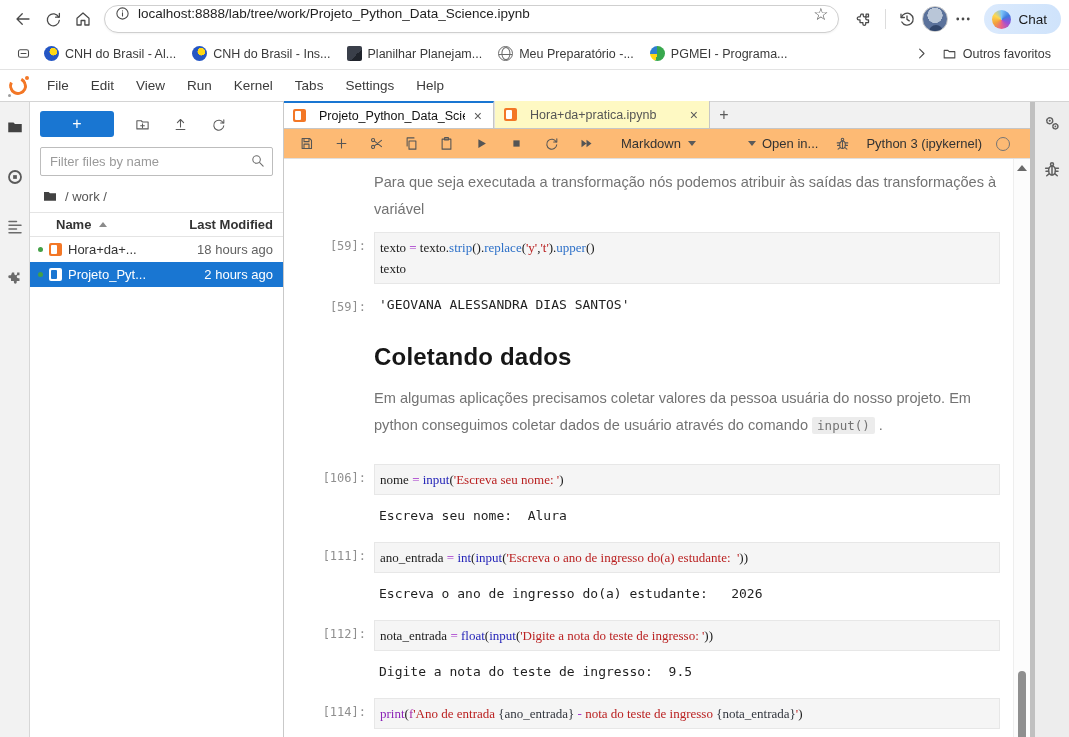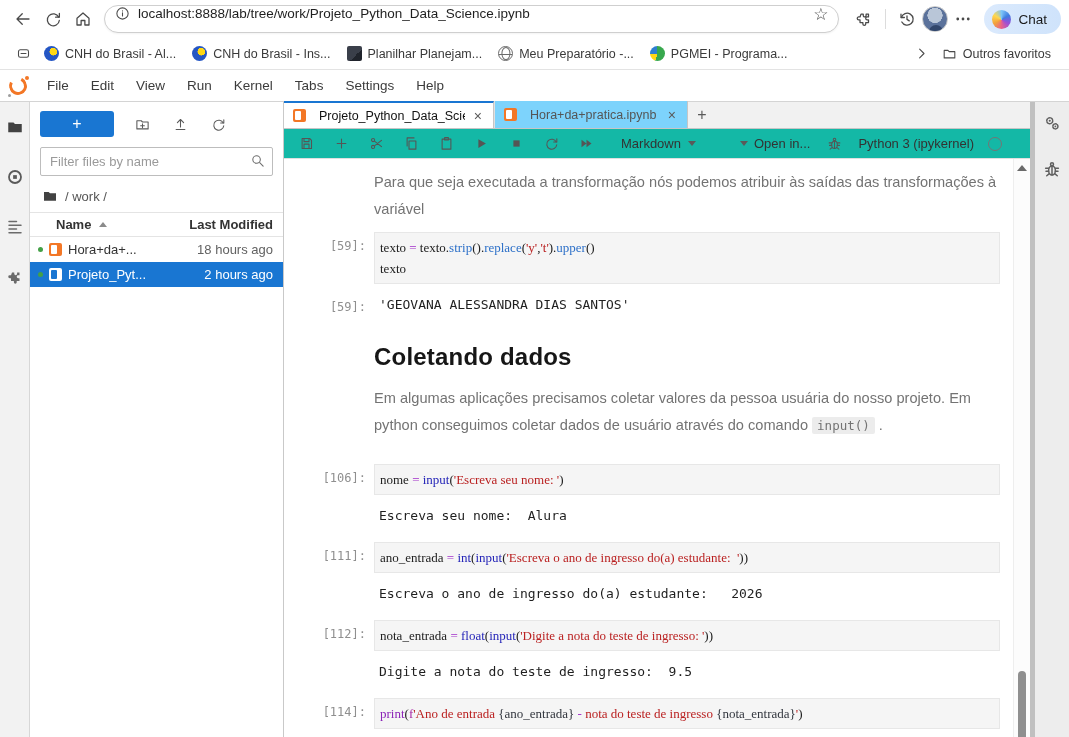--- a/index.html
+++ b/index.html
@@ -76,25 +76,25 @@
   .frow .ftime{margin-left:auto;color:#616161}
   .frow.sel{background:#1976d2;color:#fff}
   .frow.sel .ftime{color:#fff}
   .frow.sel .nbi{background:#fff}
   .frow.sel .nbi::after{background:#1976d2}
   
   .nbarea{flex:1;display:flex;flex-direction:column;min-width:0;border-right:5px solid #c0c0c0}
   .tabbar{height:27px;background:#f1f1f1;display:flex;align-items:flex-end;border-bottom:1px solid #c6c6c6}
   .tab{height:27px;display:flex;align-items:center;gap:7px;padding:0 9px;font-size:12.5px;cursor:pointer;min-width:0}
   .tab.active{background:#fff;border-top:2px solid #1976d2;border-right:1px solid #c6c6c6;color:#111;width:210px}
-  .tab.inactive{background:#7dd3fc;border-right:1px solid #c6c6c6;border-left:1px solid #e0e0e0;color:#555;width:194px}
+  .tab.inactive{background:#fef9c3;border-right:1px solid #c6c6c6;border-left:1px solid #e0e0e0;color:#555;width:216px}
   .tab .tlabel{white-space:nowrap;overflow:hidden;text-overflow:clip;flex:1}
   .tab .x{color:#5a5a5a;font-size:14px;line-height:1;padding:1px 2px;border-radius:3px}
   .tabplus{width:28px;height:26px;display:flex;align-items:center;justify-content:center;color:#5a5a5a;font-size:16px;cursor:pointer}
-  .nbtoolbar{height:30px;background:#14b8a6;border-bottom:1px solid #e0e0e0;display:flex;align-items:center;padding:0 24px 0 12px;gap:15px}
+  .nbtoolbar{height:30px;background:#fdba74;border-bottom:1px solid #e0e0e0;display:flex;align-items:center;padding:0 16px 0 12px;gap:15px}
   .tbtn{width:20px;height:20px;display:flex;align-items:center;justify-content:center;cursor:pointer;border-radius:3px}
   .modebox{display:flex;align-items:center;gap:7px;font-size:13px;color:#333;padding:2px 6px;cursor:pointer;margin-left:4px}
   .caret{width:0;height:0;border-left:4px solid transparent;border-right:4px solid transparent;border-top:5px solid #5a5a5a}
   .tb-right{margin-left:auto;display:flex;align-items:center;gap:14px;padding-right:4px}
   .openin{display:flex;align-items:center;gap:6px;font-size:13px;color:#333;cursor:pointer}
   .kernelname{font-size:13px;color:#333;cursor:pointer}
   .kstatus{width:14px;height:14px;border:1.6px solid #757575;border-radius:50%;cursor:pointer}
   
   .nbscroll{flex:1;display:flex;min-height:0;background:#fff}
   .cells{flex:1;padding-top:10px;overflow:hidden}

